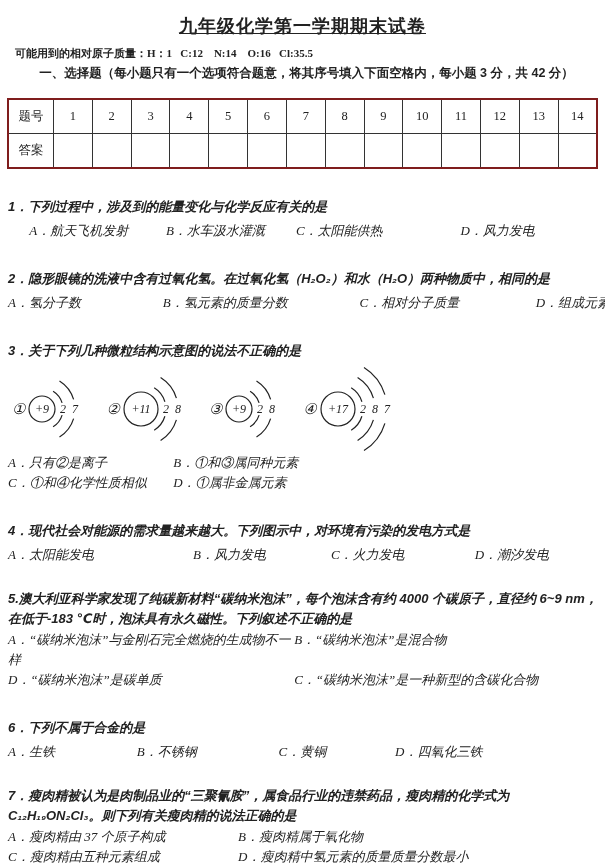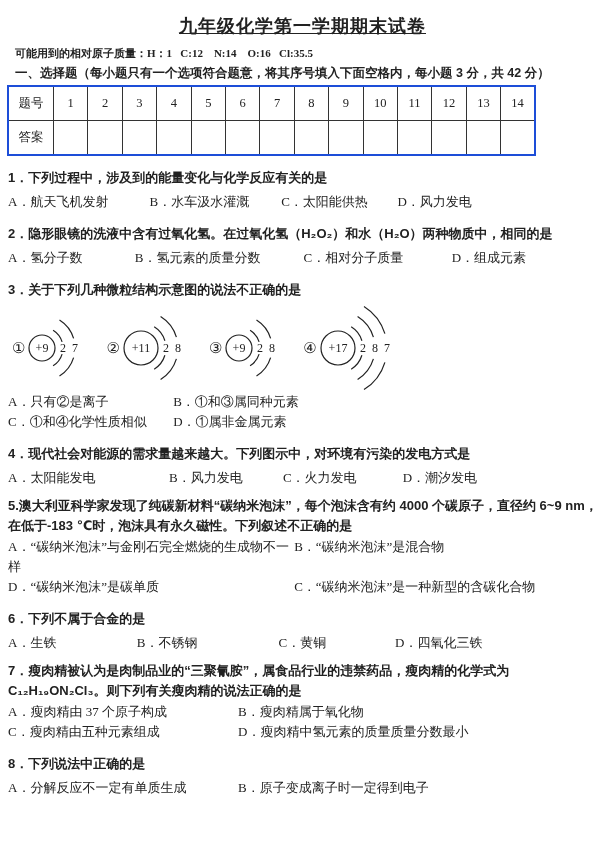--- a/index.html
+++ b/index.html
@@ -5,34 +5,34 @@
   html,body{margin:0;padding:0;background:#ffffff;}
   body{width:605px;height:865px;overflow:hidden;color:#222;
        font-family:"Liberation Serif","DejaVu Serif",serif;font-size:13px;}
   .page{padding:6px 7px 0 7px;box-sizing:border-box;}
   .title{text-align:center;font-size:18px;font-weight:700;margin:8px 0 6px 0;
          font-family:"Liberation Sans","DejaVu Sans",sans-serif;letter-spacing:1px;text-decoration:underline;}
   .masses{line-height:19px;font-weight:700;font-size:11px;padding-left:8px;}
   .masses .lab{font-family:"Liberation Sans","DejaVu Sans",sans-serif;}
   .pre{white-space:pre-wrap;}
   .section{line-height:19px;margin-top:1px;font-weight:700;font-size:12.5px;padding-left:8px;
-           font-family:"Liberation Sans","DejaVu Sans",sans-serif;}
-  table.ans{border-collapse:collapse;width:529px;table-layout:fixed;margin-top:2px;
-            border:2px solid #1d4ed8;}
+           font-family:"Liberation Sans","DejaVu Sans",sans-serif;text-align:center;}
+  table.ans{border-collapse:collapse;width:591px;table-layout:fixed;margin-top:15px;
+            border:2px solid #7f1d1d;}
   table.ans td{border:1px solid #333;height:33px;text-align:center;font-size:12.5px;
                padding:0;overflow:hidden;}
   table.ans td.hd{width:44px;font-weight:400;}
-  .q{margin-top:8px;padding-left:1px;}
+  .q{margin-top:24px;padding-left:1px;font-style:italic;}
   .stem{font-family:"Liberation Sans","DejaVu Sans",sans-serif;font-weight:700;
         font-size:13px;line-height:27px;}
   .stem.tall{line-height:20px;font-weight:700;}
   .opts{display:grid;font-size:13px;line-height:20px;margin-top:1px;}
-  .cols-q1{grid-template-columns:24% 22.3% 19.7% 34%;}
-  .cols-q2{grid-template-columns:21.5% 28.6% 25.1% 24.8%;}
-  .cols-q4{grid-template-columns:27.3% 19.3% 20.3% 33.1%;}
+  .cols-q1{grid-template-columns:24% 22.3% 19.7% 34%;text-align:center;}
+  .cols-q2{grid-template-columns:21.5% 28.6% 25.1% 24.8%;gap:28px;}
+  .cols-q4{grid-template-columns:27.3% 19.3% 20.3% 33.1%;gap:24px;}
   .cols-q6{grid-template-columns:19.8% 22% 17.7% 40.5%;gap:12px;}
   .cols-2a{grid-template-columns:28% 72%;}
   .cols-2b{grid-template-columns:48.5% 51.5%;}
   .cols-2c{grid-template-columns:39% 61%;}
   .gap{}
   .atoms{display:flex;align-items:center;gap:22px;margin:2px 0 0 4px;height:86px;}
   .atom{display:flex;align-items:center;}
   .atom-label{font-size:15px;margin-right:1px;}
   .atom svg{display:block;overflow:visible;}
 </style>

